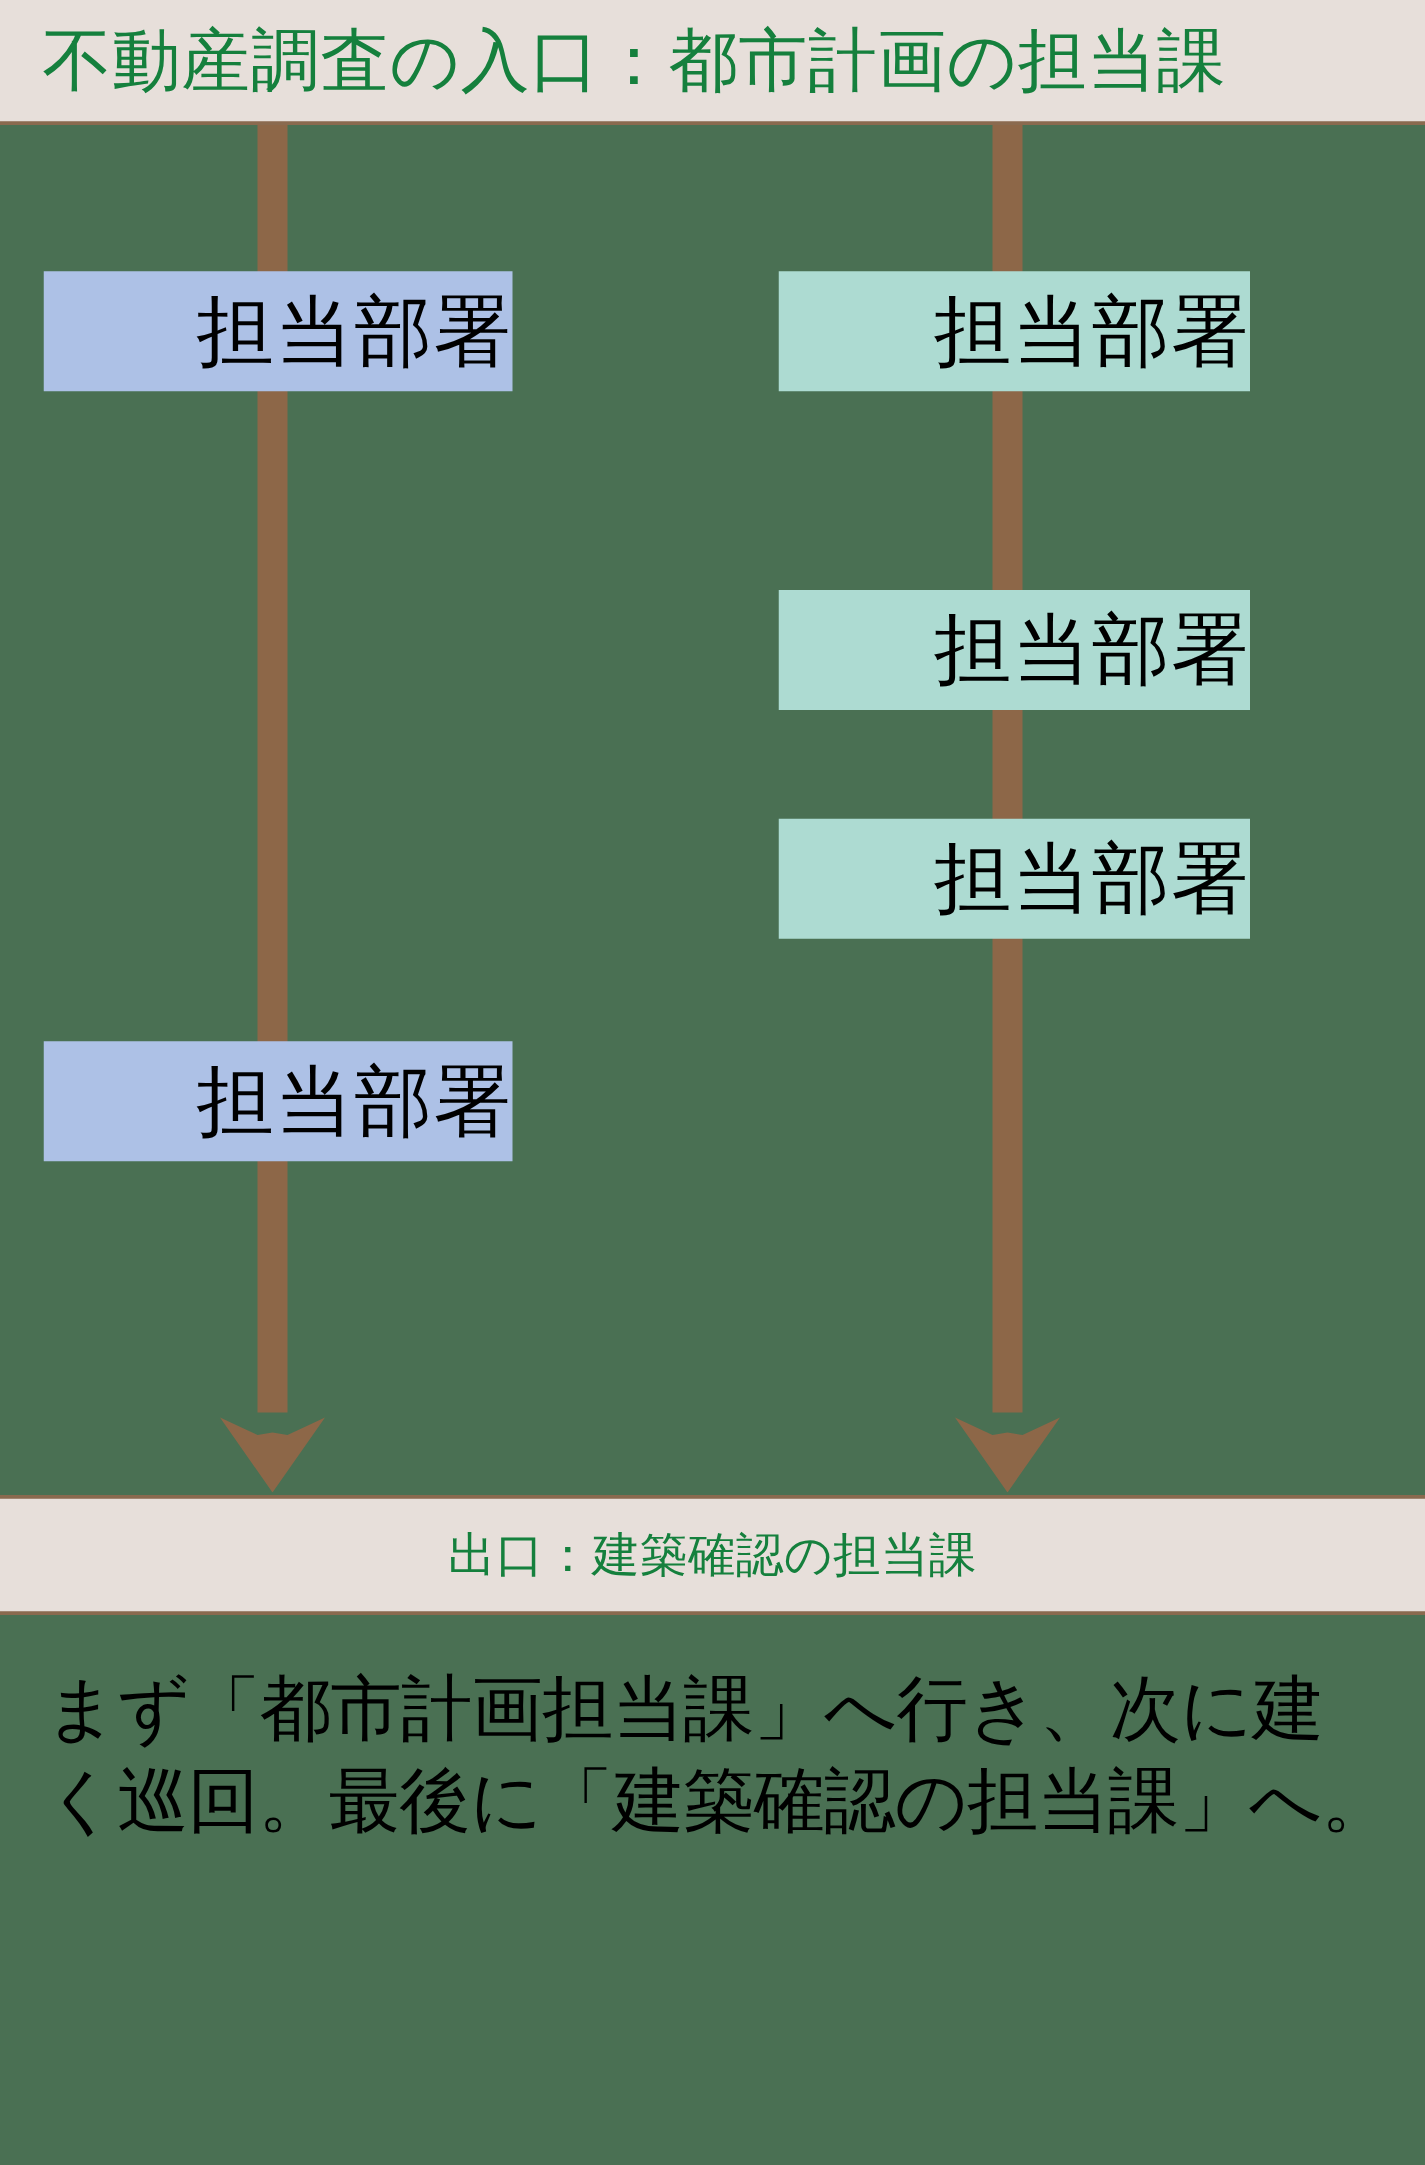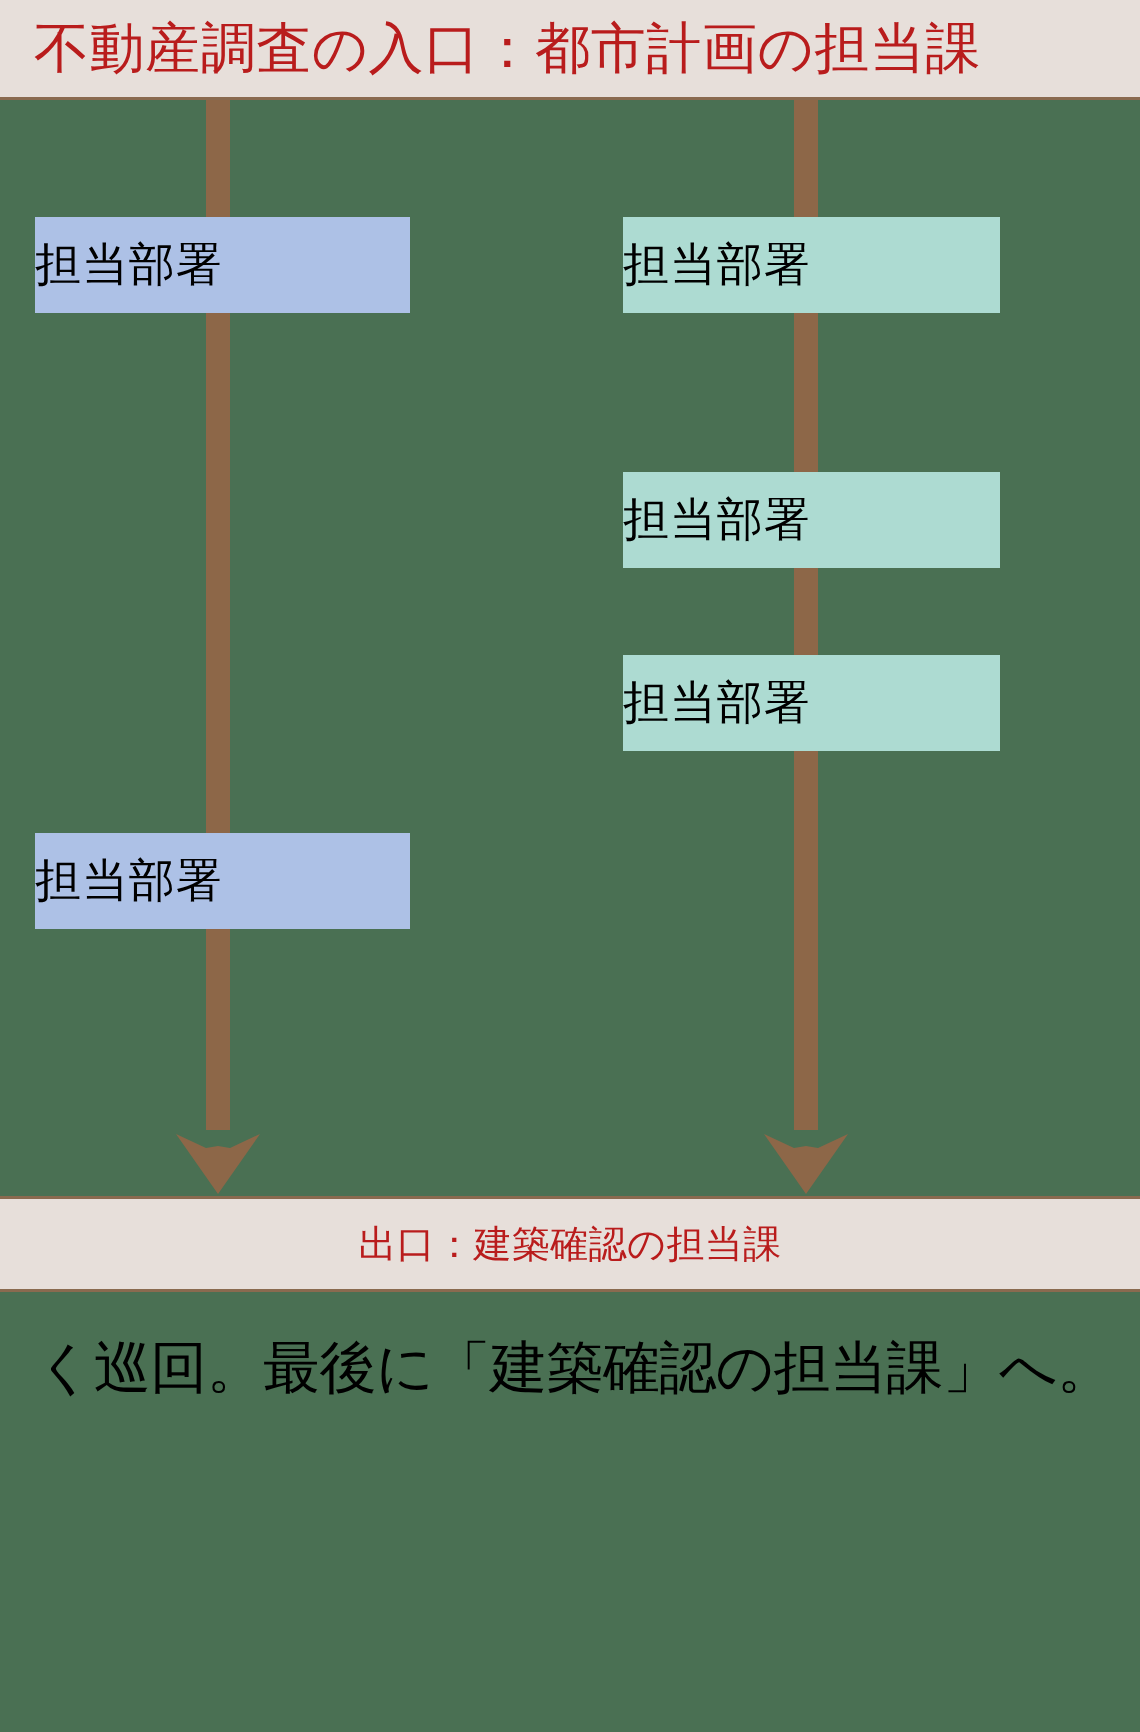--- a/index.html
+++ b/index.html
@@ -22,21 +22,21 @@
   .bar {
     position: absolute;
     left: 0;
     width: 1140px;
     box-sizing: border-box;
     background: #e7dfda;
     border-top: 3px solid #8a6a4f;
     border-bottom: 3px solid #8a6a4f;
     display: flex;
     align-items: center;
-    color: #b91c1c;
+    color: #15803d;
     letter-spacing: 0.01em;
     white-space: nowrap;
     text-align: center;
   }
   #header-bar {
     top: 0;
     height: 100px;
     padding-left: 34px;
     justify-content: flex-start;
     font-size: 55px;
@@ -67,23 +67,23 @@
   }
   #arrowhead-left  { left: 176px; }
   #arrowhead-right { left: 764px; }
   .arrowhead svg { display: block; width: 100%; height: 100%; }
 
   
   .dept-box {
     position: absolute;
     display: flex;
     align-items: center;
-    justify-content: flex-start;
+    justify-content: flex-end;
     color: #000000;
-    font-size: 46px;
+    font-size: 62px;
     letter-spacing: 0.02em;
     white-space: nowrap;
   }
   .dept-box.blue { background: #adc1e6; }
   .dept-box.teal { background: #addbd2; }
 
   
   #dept-left-1  { left: 35px; top: 217px; width: 375px; height: 96px; }
   #dept-left-2  { left: 35px; top: 833px; width: 375px; height: 96px; }
 
@@ -145,16 +145,17 @@
     <svg viewBox="0 0 84 68" preserveAspectRatio="none" aria-hidden="true">
       <polygon points="42,68 0,8 30,22 42,20 54,22 84,8" fill="#8d6748"></polygon>
     </svg>
   </div>
 
   <div id="footer-bar" class="bar">
     <span>出口：建築確認の担当課</span>
   </div>
 
   <div id="caption">
+    <span class="cap-line">まず「都市計画担当課」へ行き、次に建</span>
     <span class="cap-line">く巡回。最後に「建築確認の担当課」へ。</span>
   </div>
 
 </div>
 
 </body></html>

